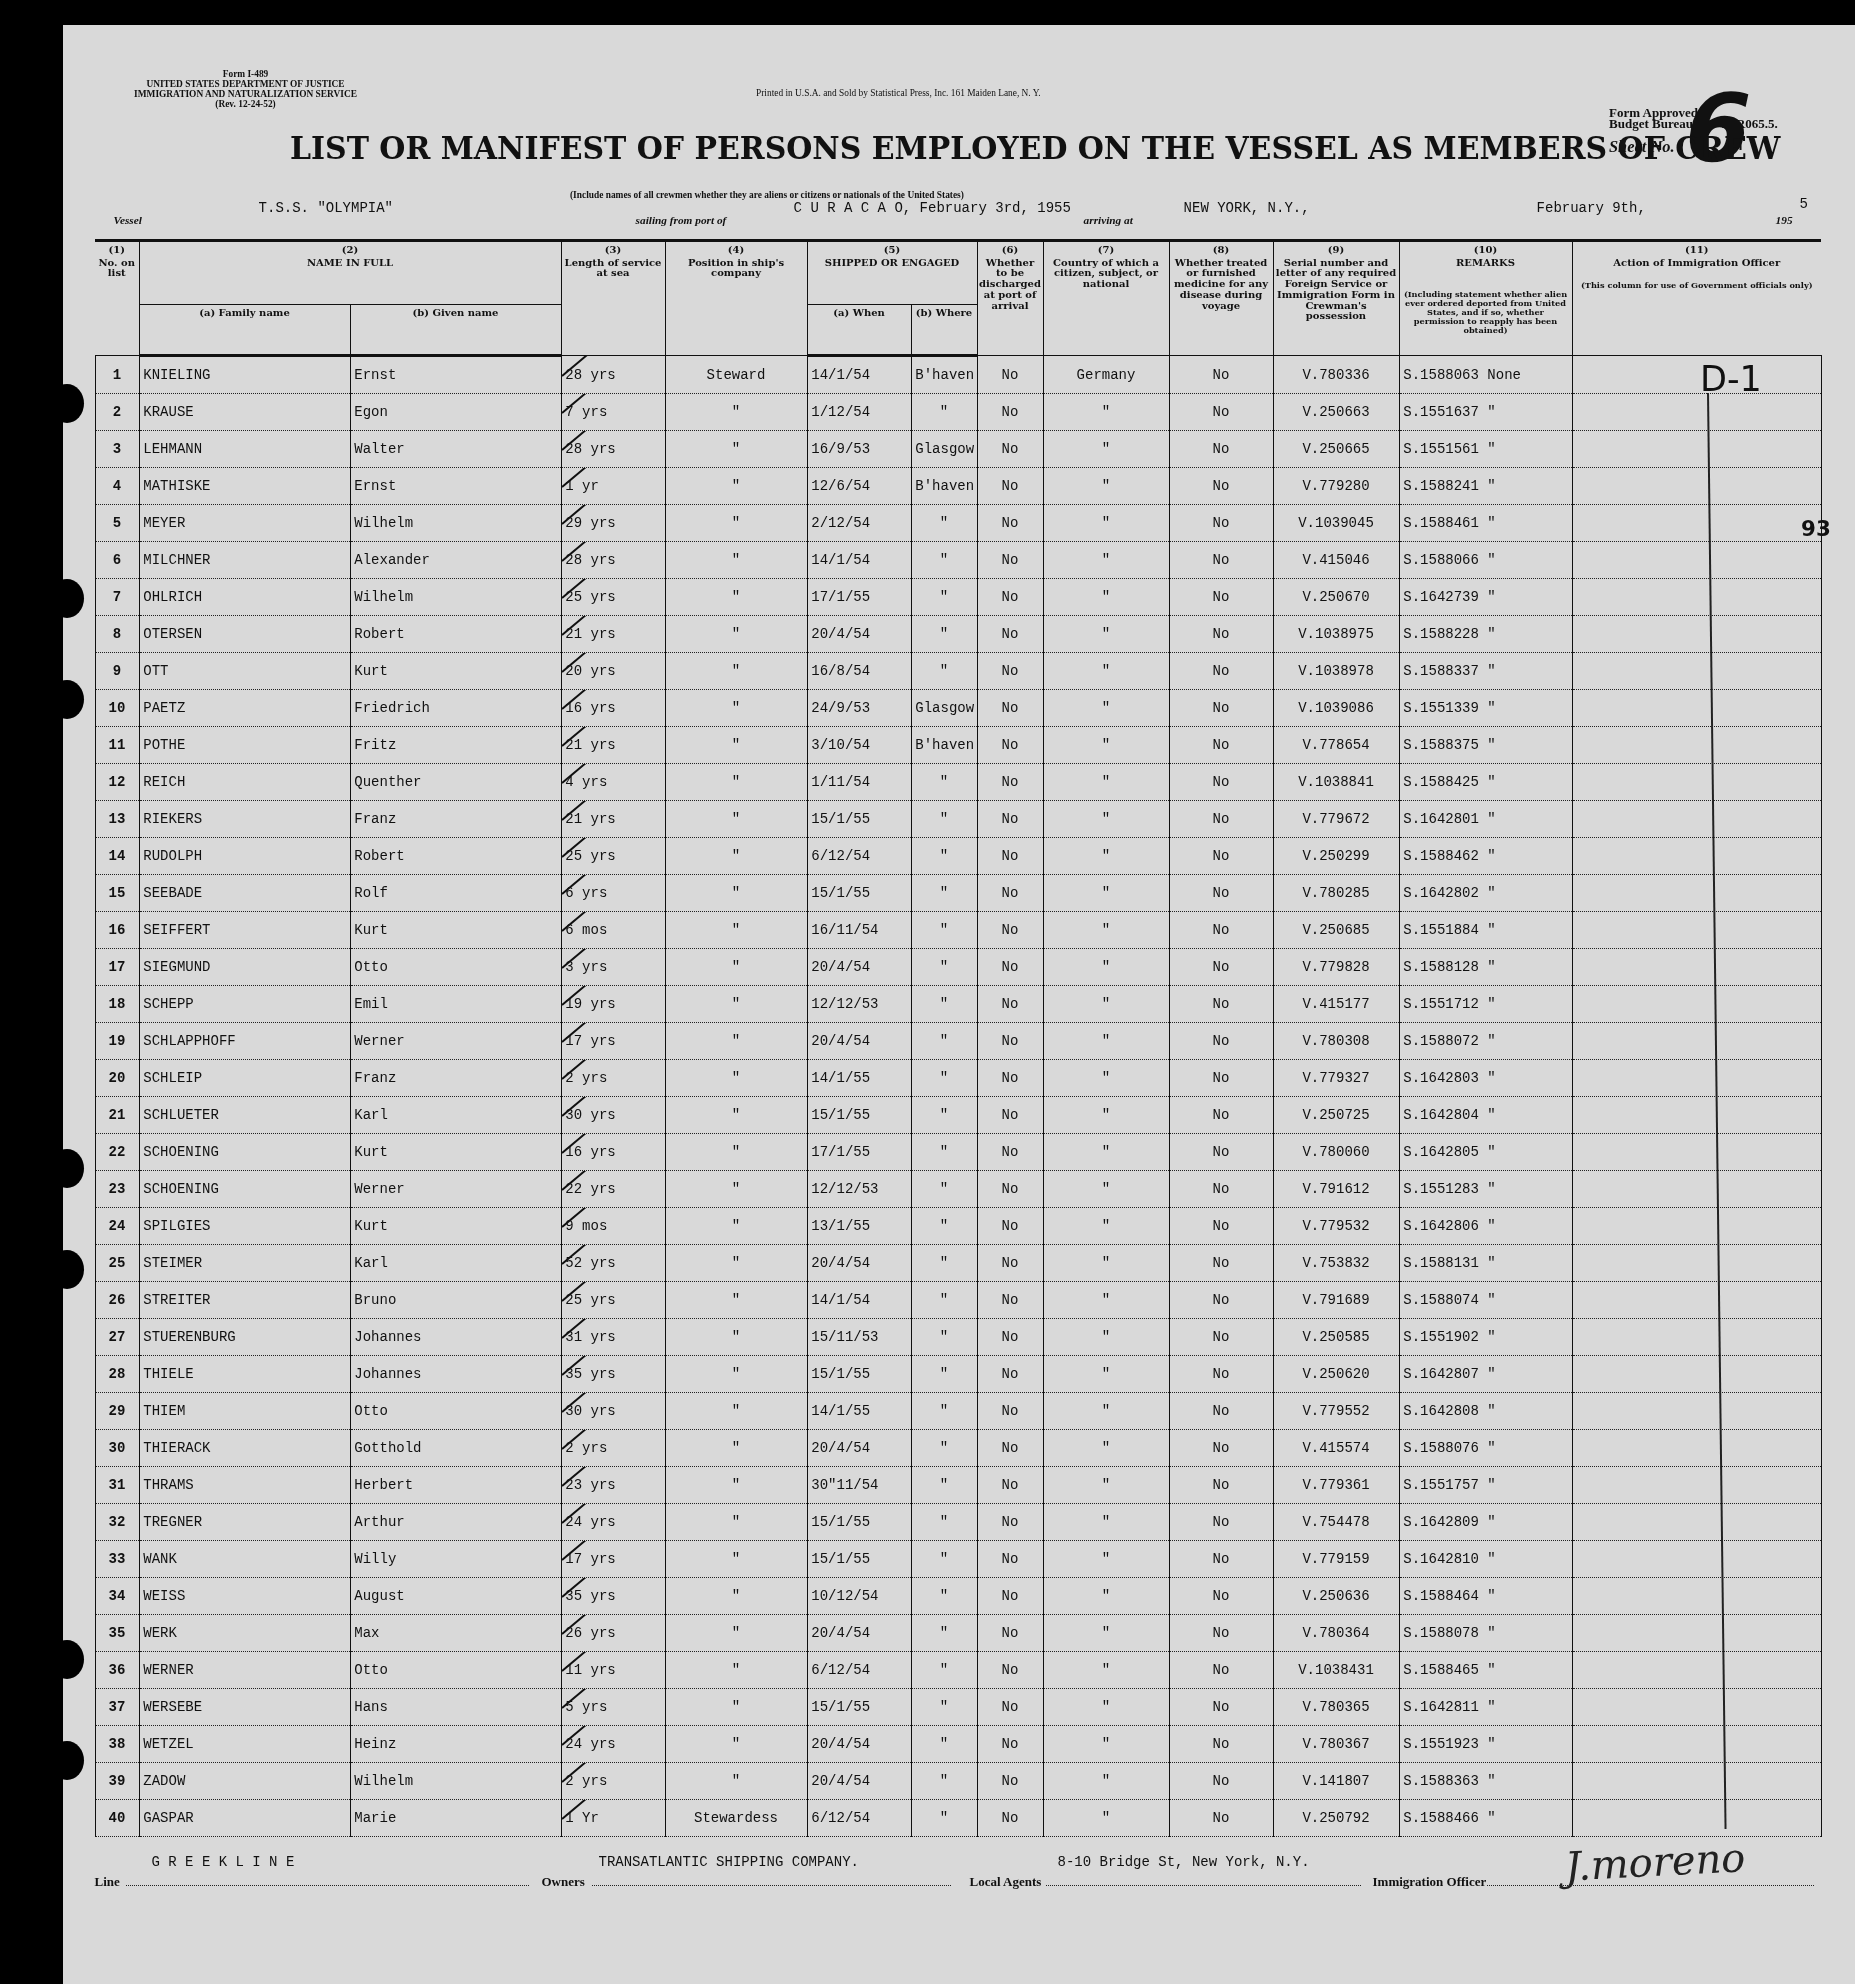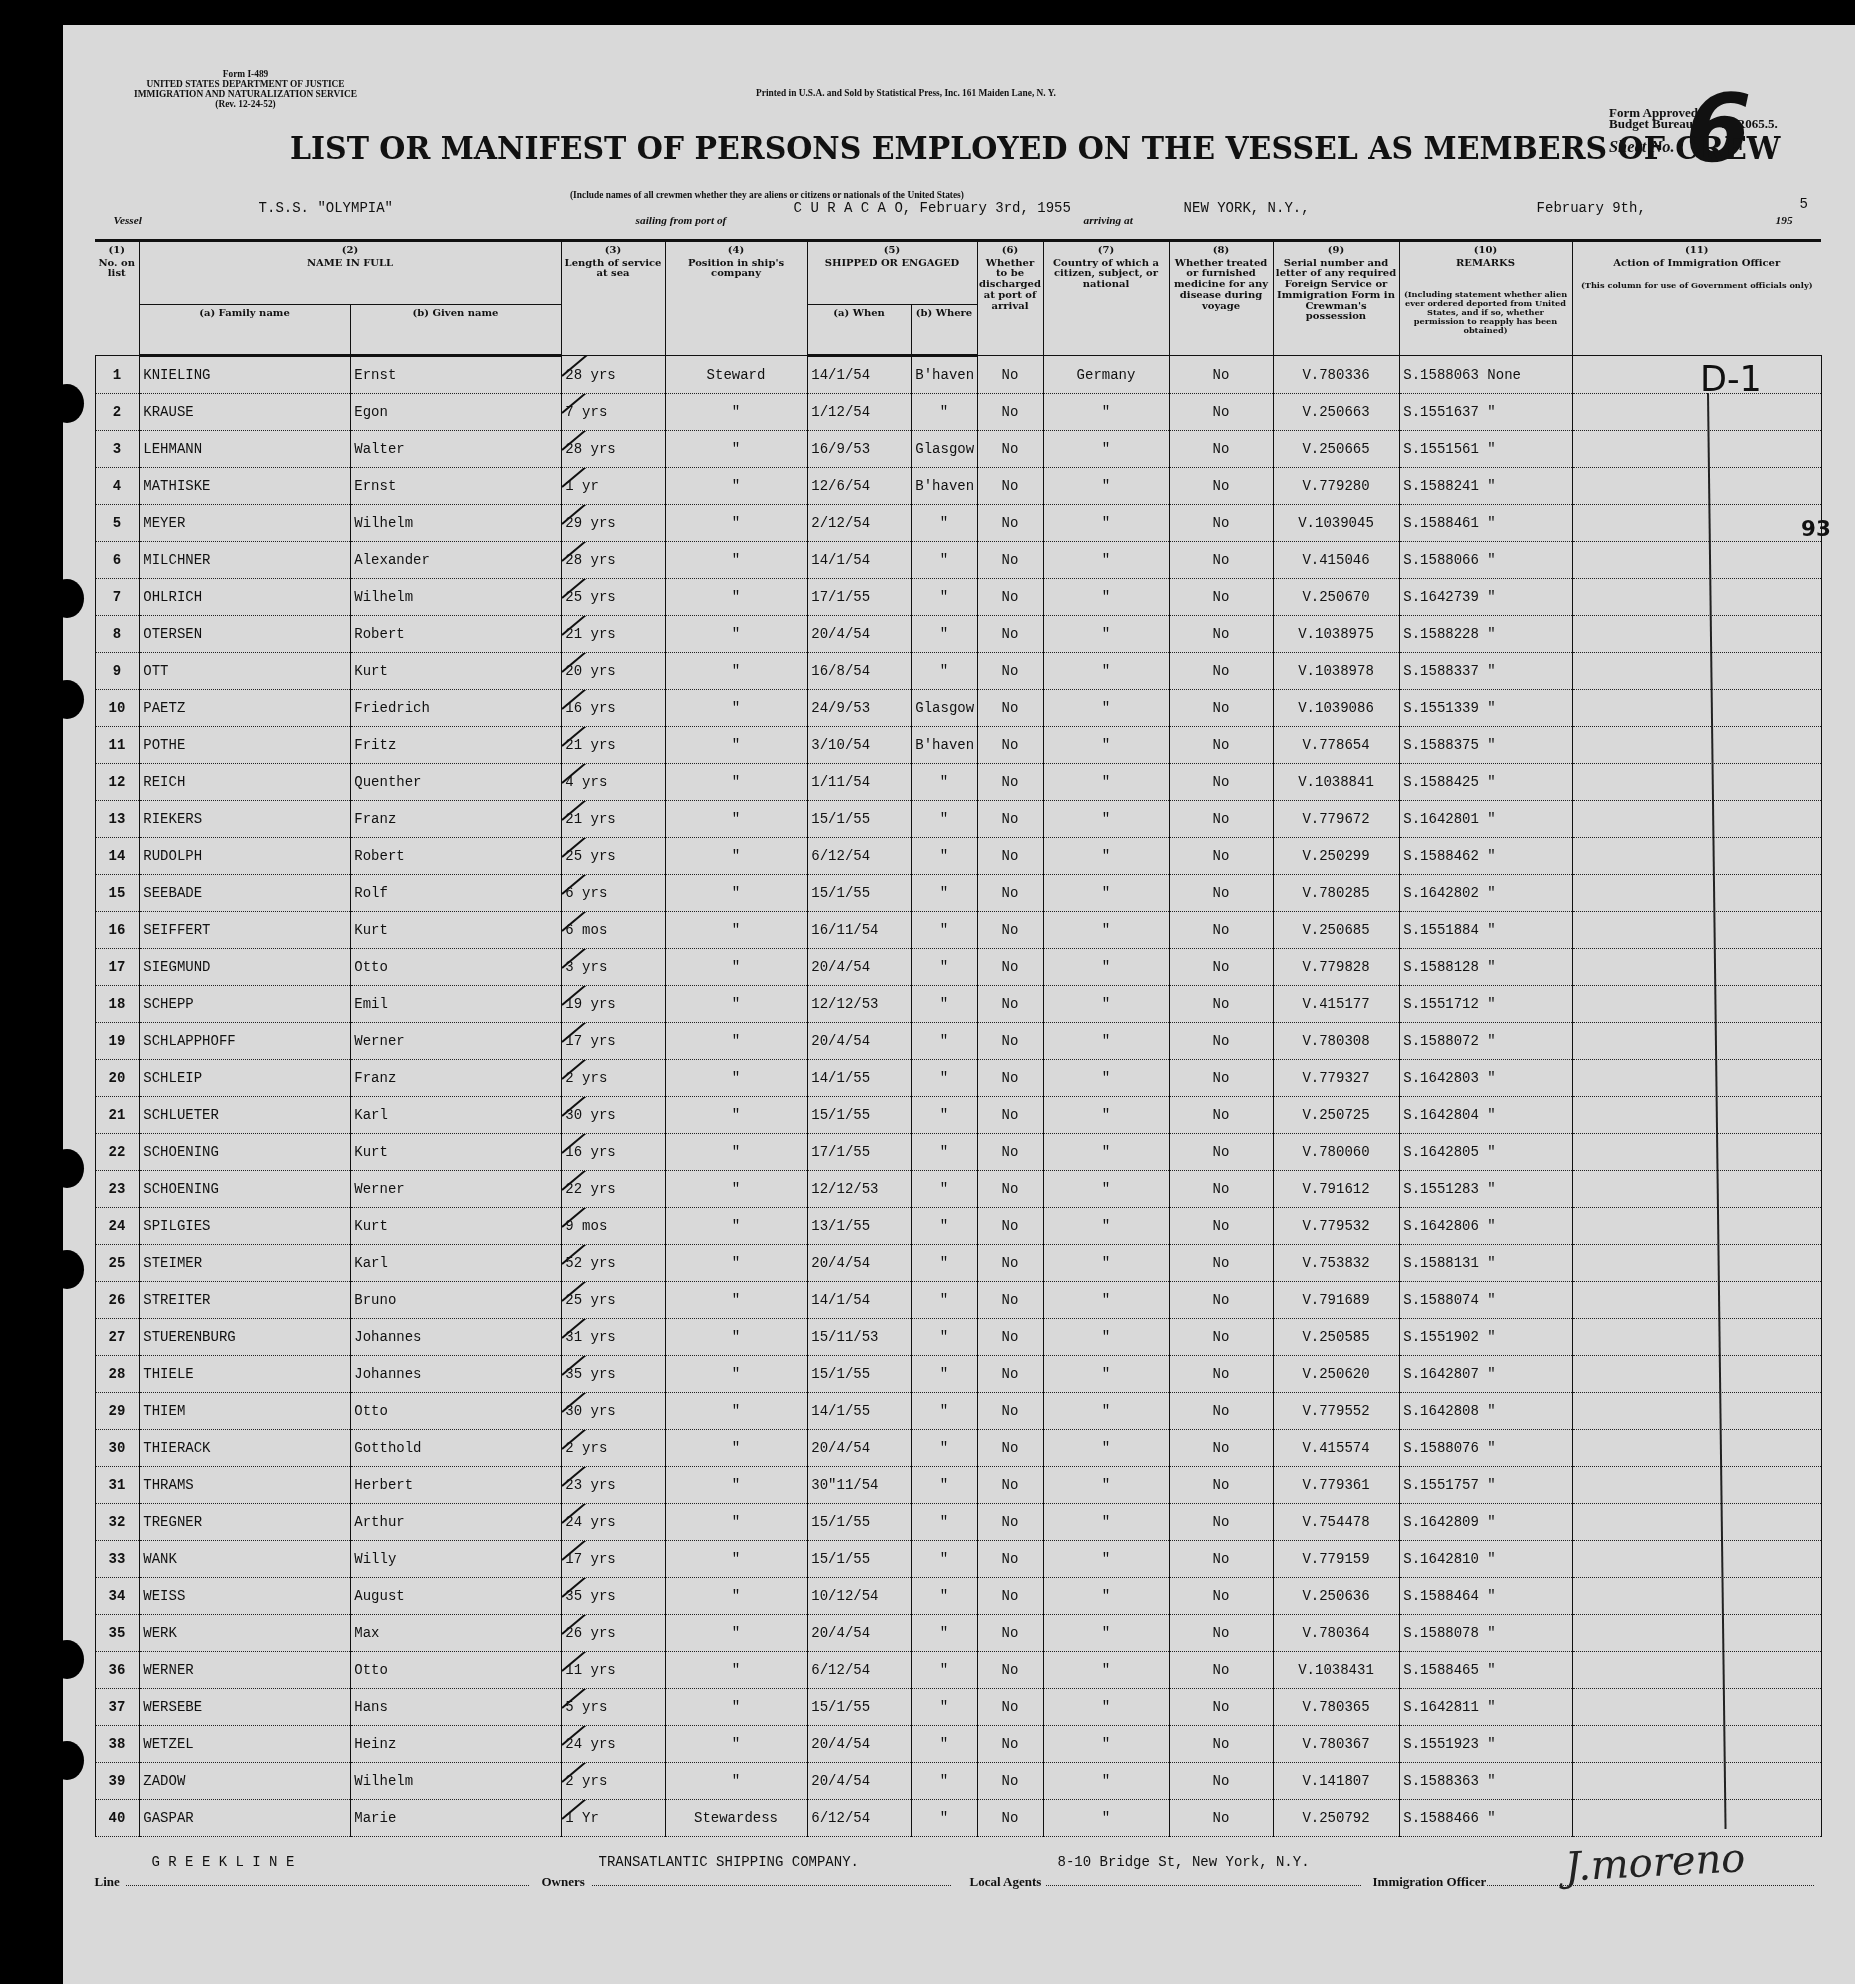--- a/index.html
+++ b/index.html
@@ -21,21 +21,21 @@
     position: absolute; width: 34px; height: 39px; border-radius: 50%;
     background: #000;
   }
 
   .form-id {
     position: absolute; left: 31.5px; top: 44px; width: 302px; text-align: center;
     font-size: 9.4px; line-height: 10px; font-weight: bold;
   }
   .printer {
     position: absolute; left: 693px; top: 63px;
-    font-size: 9.4px; font-weight: bold;
+    font-size: 9.4px; font-weight: normal;
   }
   .approved {
     position: absolute; left: 1546px; top: 57px; font-size: 13px; font-weight: bold; line-height: 10.7px; margin-top: 26px;
   }
   .sheet-no {
     position: absolute; left: 1546px; top: 112px; font-size: 16.4px; font-style: italic; font-weight: bold;
   }
   .sheet-num {
     position: absolute; left: 1622px; top: 57px; font-size: 94px; font-family: "DejaVu Sans", sans-serif;
     font-weight: bold; transform: skewX(-12deg); line-height: 94px;

